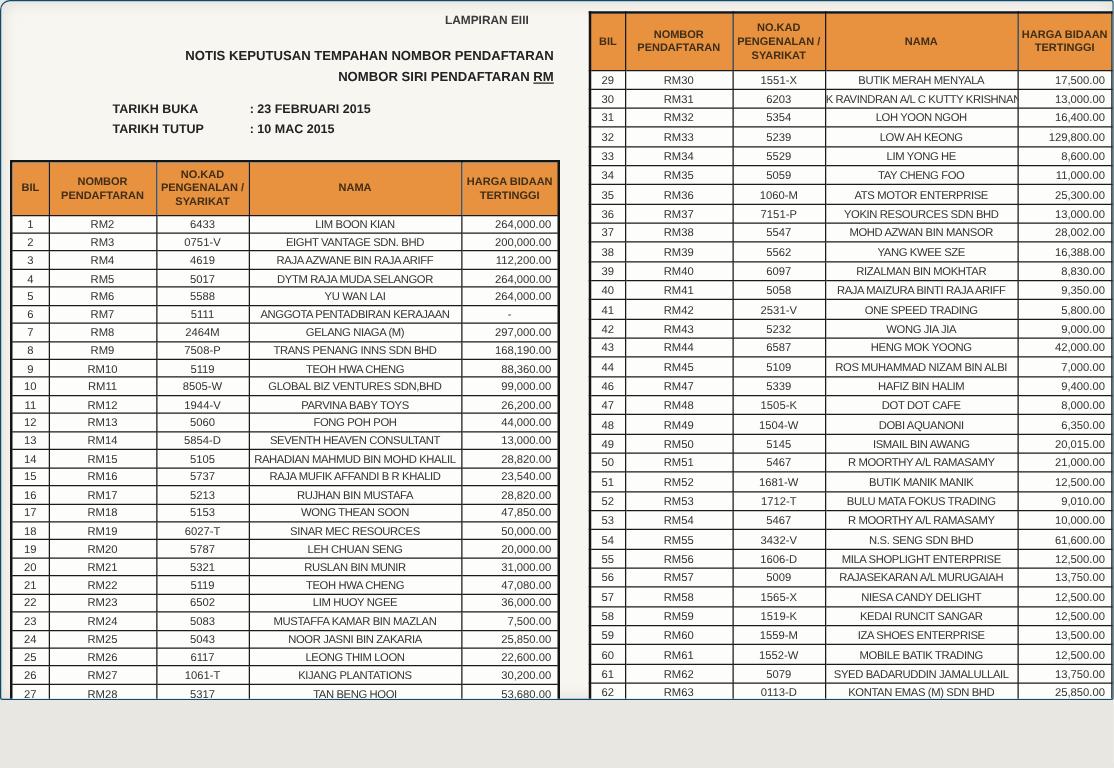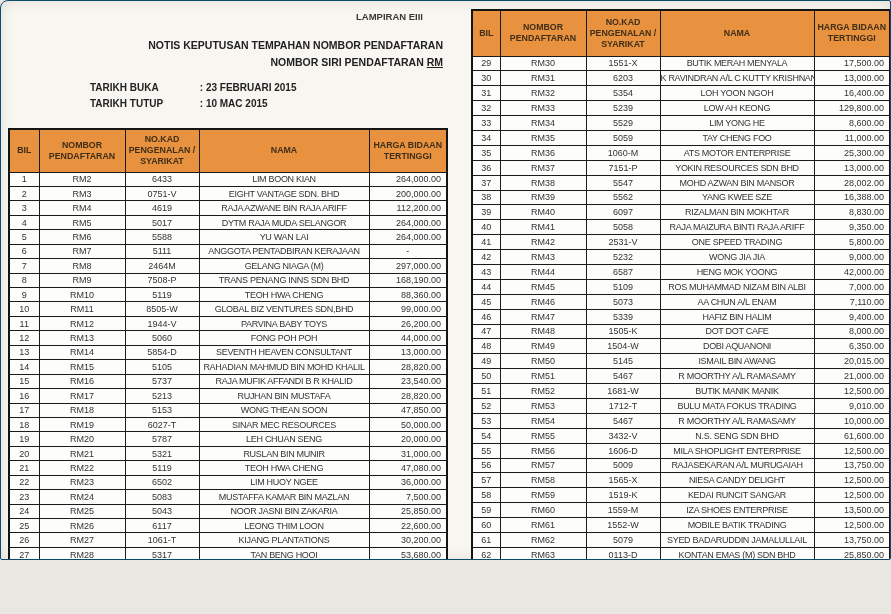--- a/index.html
+++ b/index.html
@@ -421,27 +421,20 @@
           <td class="harga">42,000.00</td>
         </tr>
         <tr>
           <td class="bil">44</td>
           <td class="nombor">RM45</td>
           <td class="kad">5109</td>
           <td class="nama">ROS MUHAMMAD NIZAM BIN ALBI</td>
           <td class="harga">7,000.00</td>
         </tr>
         <tr>
-          <td class="bil">45</td>
-          <td class="nombor">RM46</td>
-          <td class="kad">5073</td>
-          <td class="nama">AA CHUN A/L ENAM</td>
-          <td class="harga">7,110.00</td>
-        </tr>
-        <tr>
           <td class="bil">46</td>
           <td class="nombor">RM47</td>
           <td class="kad">5339</td>
           <td class="nama">HAFIZ BIN HALIM</td>
           <td class="harga">9,400.00</td>
         </tr>
         <tr>
           <td class="bil">47</td>
           <td class="nombor">RM48</td>
           <td class="kad">1505-K</td>

